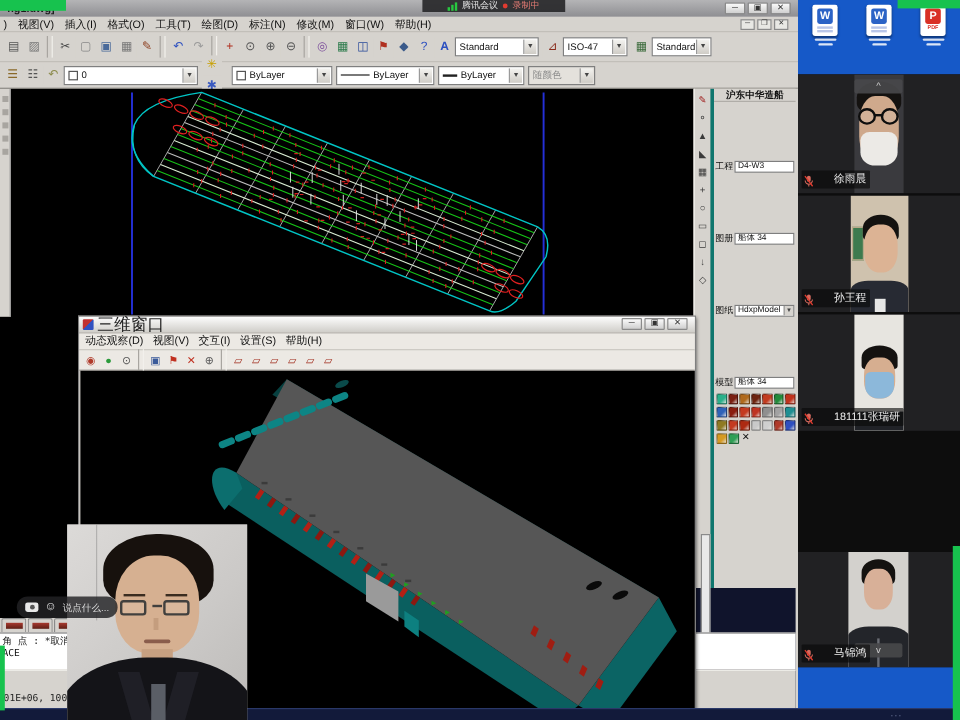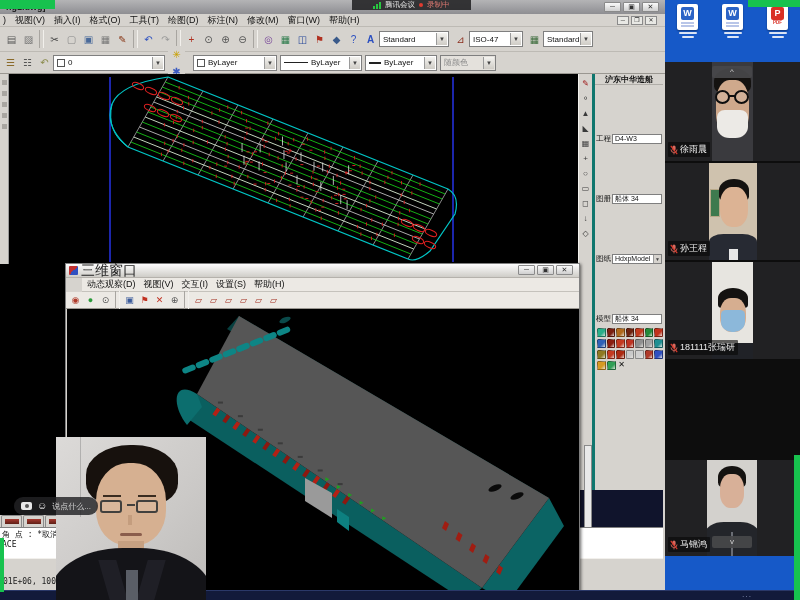--- a/index.html
+++ b/index.html
@@ -75,21 +75,21 @@
   .coords { position:absolute; left:3px; top:18px; font-family:"DejaVu Sans Mono","Liberation Mono",monospace;
     font-size:8px; color:#222; }
 
   
   #viewer3d { position:absolute; left:65px; top:263px; width:515px; height:329px; background:#d6d3ce;
     border:1px solid #7f7f7f; box-shadow:1px 1px 3px rgba(0,0,0,.6); z-index:2; }
   .v3-titlebar { position:absolute; left:0; top:0; right:0; height:14px;
     background:linear-gradient(#fdfdfd,#cfcdc8); border-bottom:1px solid #b5b2ac; display:flex; align-items:center; }
   .v3-icon { width:9px; height:9px; margin:0 3px 0 3px; background:linear-gradient(135deg,#c03030 50%,#3050c0 50%); border-radius:1px; }
   .v3-title { font-size:14px; color:#222; }
-  .v3-menubar { position:absolute; left:16px; top:14px; right:0; height:14px; background:#ece9e4;
+  .v3-menubar { position:absolute; left:0; top:14px; right:0; height:14px; background:#ece9e4;
     border-bottom:1px solid #c5c2bc; display:flex; align-items:center; gap:8px; padding-left:5px; }
   .v3-toolbar { position:absolute; left:0; top:28px; right:0; height:17px; background:#ece9e4;
     border-bottom:1px solid #9a9791; display:flex; align-items:center; padding-left:2px; }
   .v3-toolbar .tbi { width:15px; height:14px; background:transparent; font-size:9px; }
   .v3-viewport { position:absolute; left:1px; top:45px; width:512px; height:282px; background:#000; overflow:hidden; }
 
   
   #webcam { position:absolute; left:56px; top:437px; width:150px; height:163px; background:#d2d0ce; z-index:5; overflow:hidden; }
   .wc-wall { position:absolute; inset:0; background:linear-gradient(135deg,#dcdad8 0%,#cbc9c7 60%,#bdbbb9 100%); }
   .wc-corner { position:absolute; left:24px; top:0; width:1px; height:80px; background:rgba(120,120,120,.4); }
@@ -148,21 +148,21 @@
   .speak-header { position:absolute; left:0; top:40px; width:135px; height:22px; background:#232325;
     display:flex; align-items:center; z-index:2; }
   .speak-txt { color:#e8e8e8; font-size:9.5px; margin-left:4px; }
   .tm-logo { position:absolute; right:10px; top:3px; width:30px; height:16px; }
   .tm-logo i { position:absolute; width:12px; height:12px; background:rgba(255,255,255,.10); transform:rotate(45deg); top:2px; }
   .tm-logo i:first-child { left:4px; } .tm-logo i:last-child { left:13px; background:rgba(255,255,255,.07); }
 
   .tiles { position:absolute; left:0; top:62px; width:135px; height:494px; background:#0d0d0d; }
   .tile { position:absolute; left:0; width:135px; background:#212123; overflow:hidden; }
   .vstrip { position:absolute; top:0; bottom:0; overflow:hidden; }
-  .name-tag { position:absolute; left:3px; bottom:4px; display:flex; align-items:center; gap:2px;
+  .name-tag { position:absolute; left:3px; bottom:4px; display:flex; align-items:flex-end; gap:17px;
     background:rgba(8,8,8,.62); padding:1px 3px 1px 2px; border-radius:1px; z-index:3; }
   .name-tag span { color:#ececec; font-size:9px; white-space:nowrap; }
   .chev { position:absolute; left:47px; width:40px; height:12px; background:rgba(72,72,74,.92); border-radius:2px;
     color:#cfcfcf; font-size:8px; text-align:center; line-height:11px; z-index:3; }
 
   
   .p-hair,.p-face,.p-mask,.p-body,.p-frame { position:absolute; }
   .p-hair { background:#141210; }
   .p-face { background:#d8b295; }
   .p-body { background:#1d1f24; }

